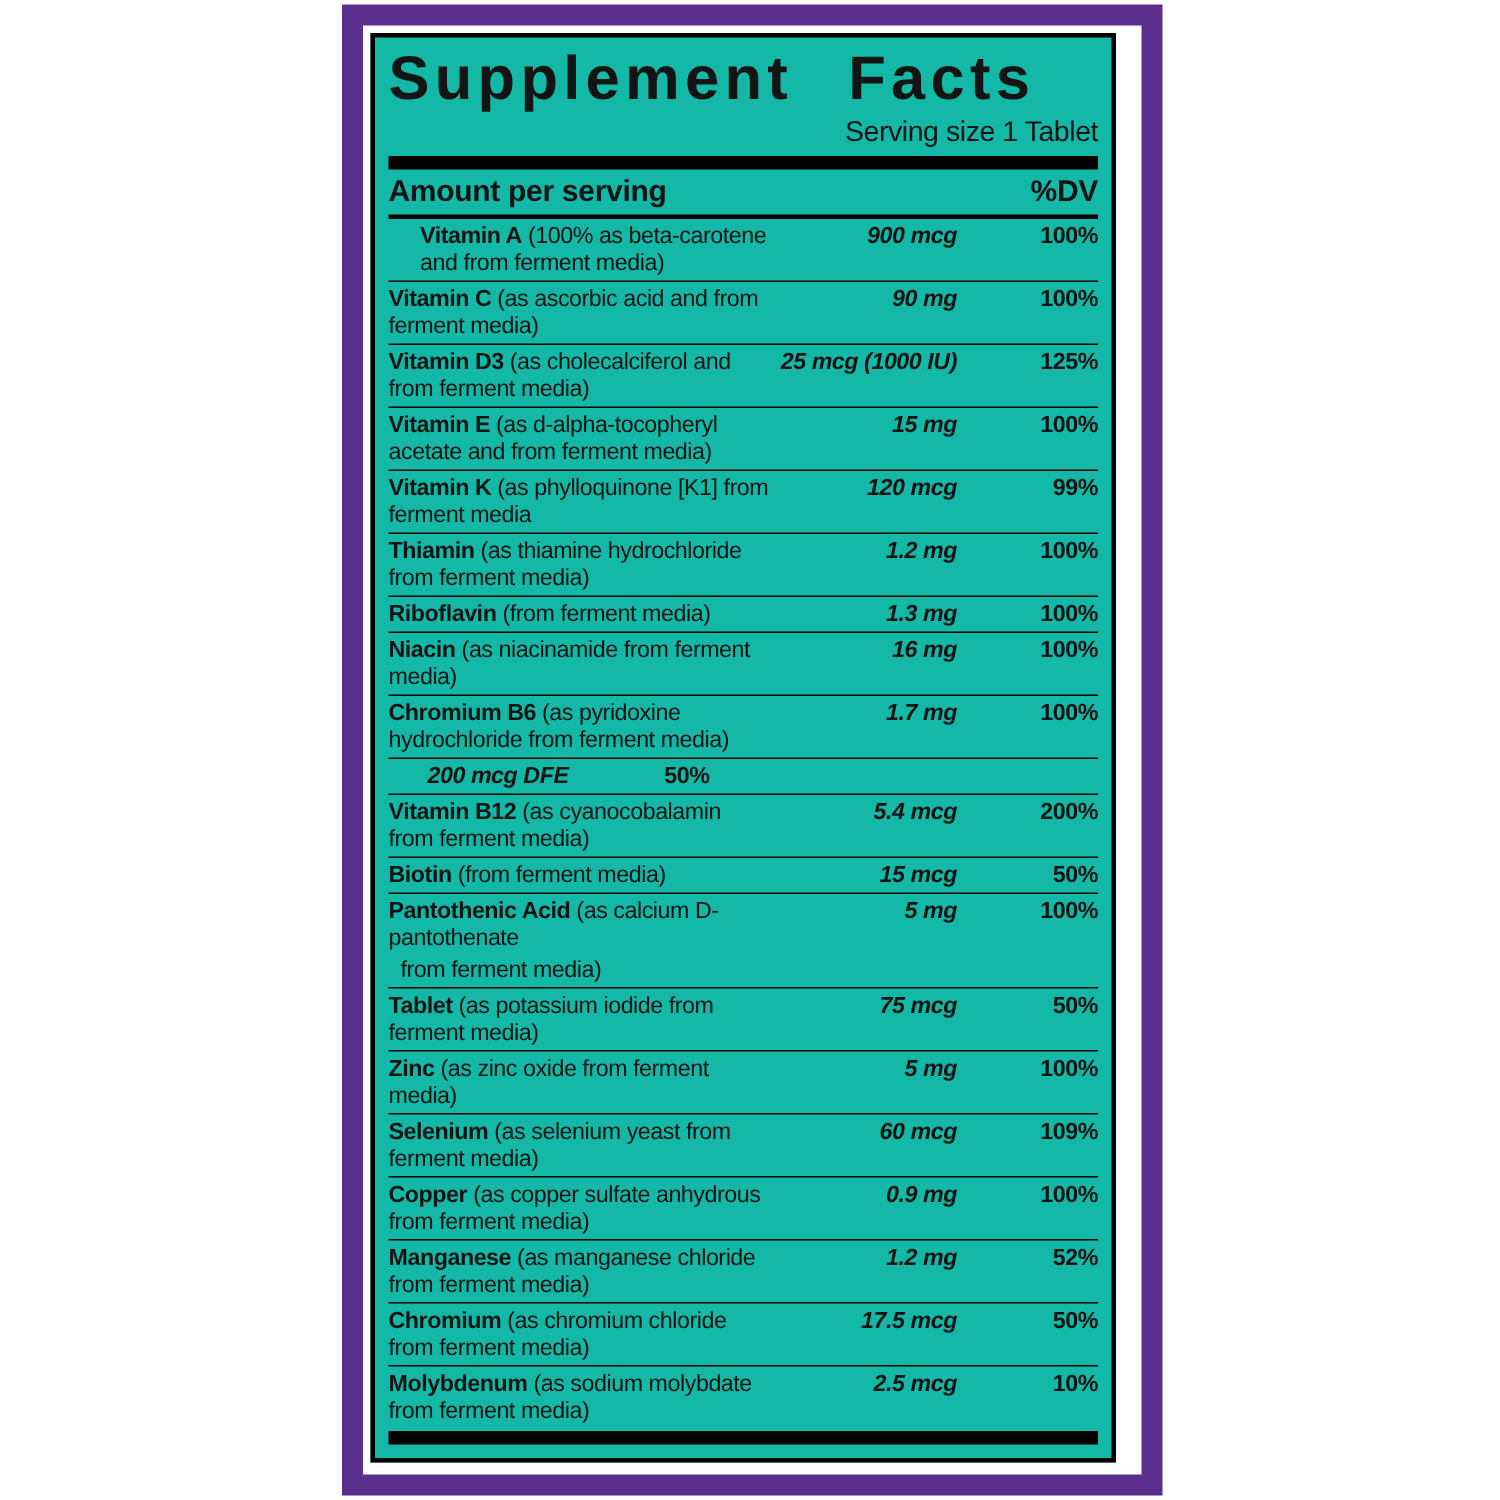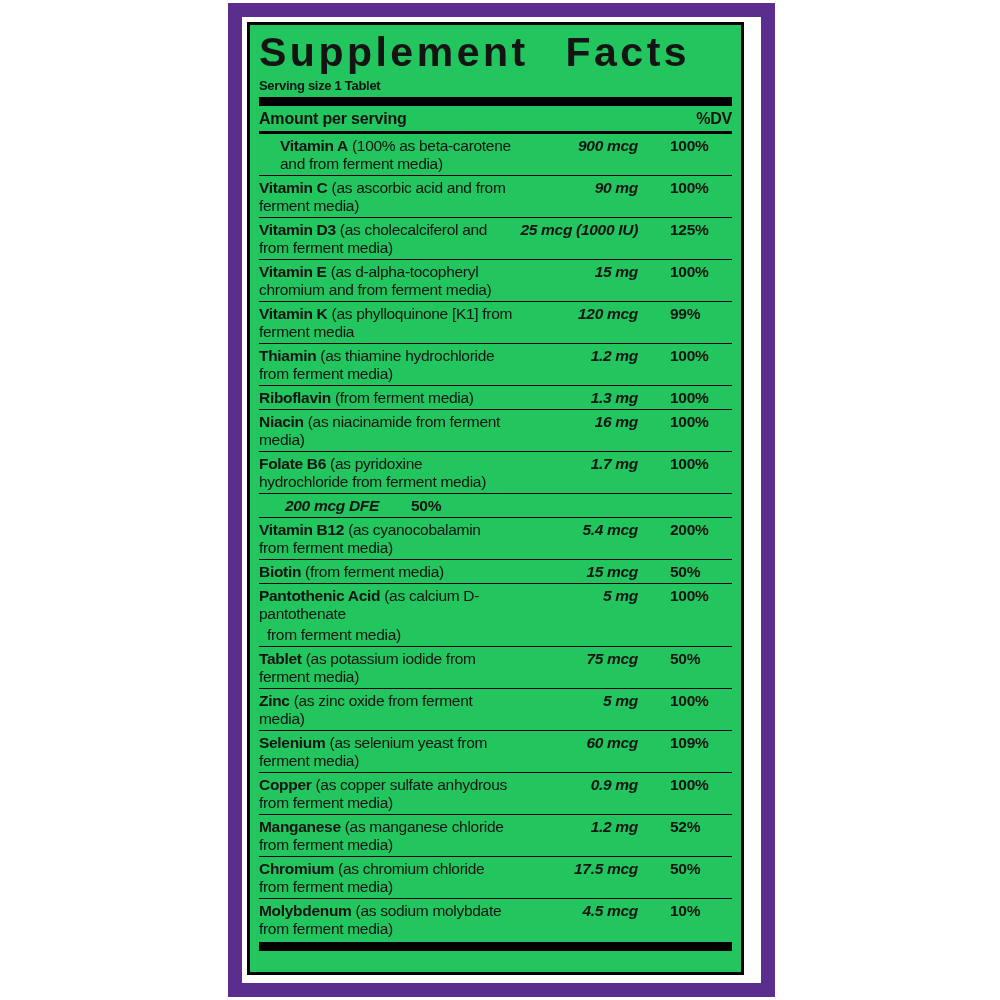--- a/index.html
+++ b/index.html
@@ -11,43 +11,43 @@
     width:1000px;height:1000px;position:relative;background:#ffffff;
     font-family:"Liberation Sans", sans-serif;color:var(--ink);
     -webkit-font-smoothing:antialiased;
   }
   .frame{
     position:absolute;left:228px;top:3px;width:547px;height:994px;
     border:14px solid var(--purple);box-sizing:border-box;background:#ffffff;
   }
   .panel{
     position:absolute;left:247px;top:22px;width:497px;height:953px;
-    border:3px solid #000;box-sizing:border-box;background:#22c55e;
+    border:3px solid #000;box-sizing:border-box;background:#14b8a6;
     padding:4px 9px 6px 9px;overflow:hidden;
     display:flex;flex-direction:column;
   }
   .title{
     font-size:41px;font-weight:bold;letter-spacing:3.5px;word-spacing:22px;
     line-height:1.05;margin:2px 0 3px 0;white-space:nowrap;
   }
-  .serving{font-size:13px;font-weight:bold;letter-spacing:-0.3px;padding:1px 0 4px 0;}
+  .serving{font-size:19px;font-weight:normal;letter-spacing:-0.3px;padding:1px 0 4px 0;text-align:right;}
   .bar{height:9px;background:#000;flex:none;}
   .hdr{
     display:flex;justify-content:space-between;align-items:flex-end;
-    font-weight:bold;font-size:16px;letter-spacing:-0.2px;
+    font-weight:bold;font-size:20px;letter-spacing:-0.2px;
     padding:4px 0 3px 0;border-bottom:3px solid #000;
   }
   .rows{flex:none;}
   .row{border-top:1.5px solid #000;padding:2.5px 0;font-size:15.5px;letter-spacing:-0.3px;line-height:18px;}
   .rows > .row:first-child{border-top:none;margin-left:21px;}
   .line1{display:flex;align-items:baseline;}
   .left{flex:1;min-width:0;padding-right:4px;}
   .nm{font-weight:bold;}
   .amt{width:120px;text-align:right;font-weight:bold;white-space:nowrap;flex:none;font-style:italic;}
-  .dv{width:62px;font-weight:bold;white-space:nowrap;flex:none;padding-left:32px;}
+  .dv{width:62px;text-align:right;font-weight:bold;white-space:nowrap;flex:none;padding-left:32px;}
   .cont-line{padding-left:8px;line-height:18px;padding-top:3px;}
   .bar2{height:9px;background:#000;flex:none;margin-top:2px;}
   .spacer{flex:1;}
 </style>
 </head>
 <body>
 
 <div class="frame"></div>
 
 <div class="panel">
@@ -89,21 +89,21 @@
       </div>
       <div class="amt">25 mcg (1000 IU)</div>
       <div class="dv">125%</div>
     </div>
     <div></div>
   </div>
 
   <div class="row">
     <div class="line1">
       <div class="left">
-        <span class="nm">Vitamin E</span><span> (as d-alpha-tocopheryl chromium and from ferment media)</span>
+        <span class="nm">Vitamin E</span><span> (as d-alpha-tocopheryl acetate and from ferment media)</span>
       </div>
       <div class="amt">15 mg</div>
       <div class="dv">100%</div>
     </div>
     <div></div>
   </div>
 
   <div class="row">
     <div class="line1">
       <div class="left">
@@ -143,21 +143,21 @@
       </div>
       <div class="amt">16 mg</div>
       <div class="dv">100%</div>
     </div>
     <div></div>
   </div>
 
   <div class="row">
     <div class="line1">
       <div class="left">
-        <span class="nm">Folate B6</span><span> (as pyridoxine hydrochloride from ferment media)</span>
+        <span class="nm">Chromium B6</span><span> (as pyridoxine hydrochloride from ferment media)</span>
       </div>
       <div class="amt">1.7 mg</div>
       <div class="dv">100%</div>
     </div>
     <div></div>
   </div>
 
   <div class="row">
     <div class="line1">
       <div class="amt">200 mcg DFE</div>
@@ -265,21 +265,21 @@
       <div class="dv">50%</div>
     </div>
     <div></div>
   </div>
 
   <div class="row">
     <div class="line1">
       <div class="left">
         <span class="nm">Molybdenum</span><span> (as sodium molybdate from ferment media)</span>
       </div>
-      <div class="amt">4.5 mcg</div>
+      <div class="amt">2.5 mcg</div>
       <div class="dv">10%</div>
     </div>
     <div></div>
   </div>
 </div>
 
   <div class="bar2"></div>
 
   <div class="spacer"></div>
 </div>

